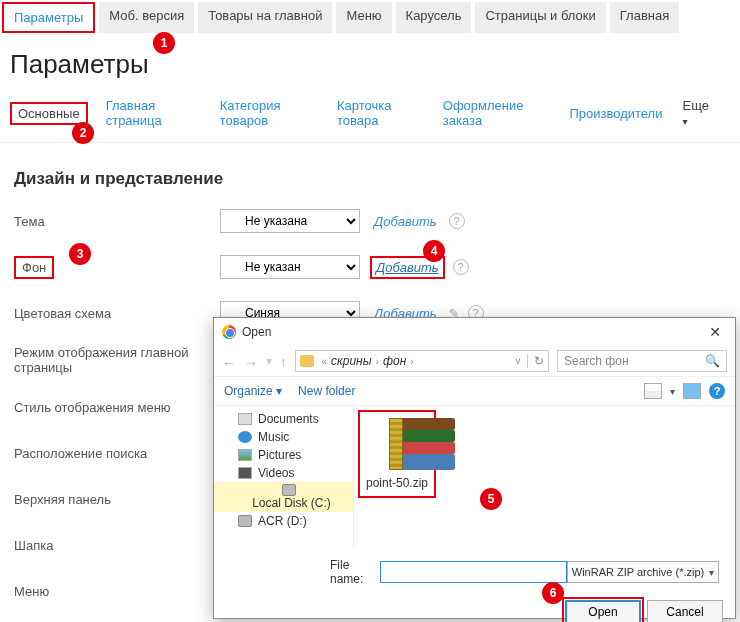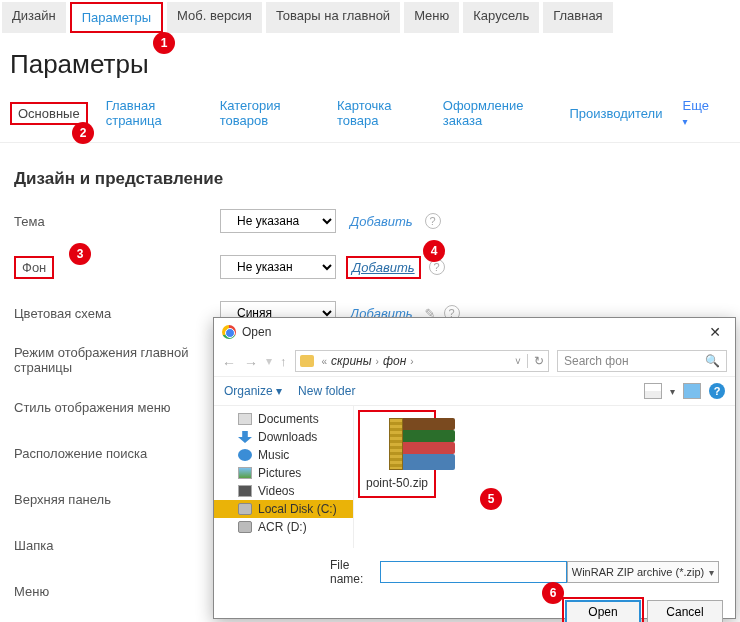--- a/index.html
+++ b/index.html
@@ -54,21 +54,21 @@
     font-size: 13px;
     padding: 4px 2px;
   }
   .sub-tab.active {
     color: #444;
     border: 2px solid #e3000f;
     padding: 2px 6px;
   }
   .sub-tab.more {
     margin-left: auto;
-    color: #3b82f6;
+    color: #404040;
   }
   .sub-tab.more::after {
     content: " ▾";
     font-size: 10px;
   }
   
   .content {
     background: #fff;
     padding: 18px 14px 0 14px;
     margin-top: 8px;
@@ -89,24 +89,24 @@
     width: 206px;
     color: #555;
     font-size: 13px;
   }
   .form-label.boxed {
     border: 2px solid #e3000f;
     padding: 2px 6px;
     width: auto;
   }
   .form-select {
-    width: 116px;
+    width: 140px;
     height: 24px;
     font-size: 12px;
-    padding: 2px 12px;
+    padding: 2px 20px;
     border: 1px solid #bbb;
     background: #fff;
   }
   .form-add {
     color: #3a8dd6;
     font-style: italic;
     margin-left: 10px;
     cursor: pointer;
     font-size: 13px;
     padding: 2px 4px;
@@ -248,21 +248,21 @@
   .dlg-tree {
     width: 140px;
     border-right: 1px solid #eee;
     padding: 4px 0;
     overflow: hidden;
   }
   .dlg-tree .tree-item {
     display: flex; align-items: center; padding: 2px 8px 2px 24px;
     font-size: 12px; cursor: pointer; white-space: nowrap; text-align: right;
   }
-  .dlg-tree .tree-item.selected { background: #eab308; }
+  .dlg-tree .tree-item.selected { background: #fef9c3; flex-direction: column; }
   .dlg-tree .tree-icon {
     width: 14px; height: 12px; margin-right: 6px; flex-shrink: 0;
   }
   .tree-icon.doc { background: #ddd; border: 1px solid #aaa; }
   .tree-icon.download { background: #3a8dd6; clip-path: polygon(30% 0, 70% 0, 70% 50%, 100% 50%, 50% 100%, 0 50%, 30% 50%); border: none; }
   .tree-icon.music { background: #3a8dd6; border-radius: 50%; }
   .tree-icon.pic { background: linear-gradient(#7abfee, #5aa046); border: 1px solid #aaa; }
   .tree-icon.vid { background: #555; border: 1px solid #aaa; }
   .tree-icon.disk { background: #bbb; border: 1px solid #888; border-radius: 2px; }
   .dlg-files {
@@ -328,26 +328,26 @@
   .dlg-btn.open {
     outline: 2px solid #e3000f;
     border: 2px solid #2b8fd6;
     outline-offset: 1px;
   }
 </style>
 </head>
 <body>
 
 <div class="nav-tabs">
-  <div class="nav-tab">Дизайн</div>
   <div class="nav-tab active">Параметры</div>
   <div class="nav-tab">Моб. версия</div>
   <div class="nav-tab">Товары на главной</div>
   <div class="nav-tab">Меню</div>
   <div class="nav-tab">Карусель</div>
+  <div class="nav-tab">Страницы и блоки</div>
   <div class="nav-tab">Главная</div>
 </div>
 
 <h1 class="page-title">Параметры</h1>
 
 <div class="sub-tabs">
   <span class="sub-tab active">Основные</span>
   <span class="sub-tab">Главная страница</span>
   <span class="sub-tab">Категория товаров</span>
   <span class="sub-tab">Карточка товара</span>
@@ -443,24 +443,20 @@
       <span style="font-size:10px;color:#555;">▾</span>
       <span class="view-icon" style="background:#7abfee;"></span>
       <span class="help-blue">?</span>
     </div>
   </div>
   <div class="dlg-body">
     <div class="dlg-tree">
       <div class="tree-item">
           <span class="tree-icon doc"></span>
           <span>Documents</span>
-        </div>
-      <div class="tree-item">
-          <span class="tree-icon download"></span>
-          <span>Downloads</span>
         </div>
       <div class="tree-item">
           <span class="tree-icon music"></span>
           <span>Music</span>
         </div>
       <div class="tree-item">
           <span class="tree-icon pic"></span>
           <span>Pictures</span>
         </div>
       <div class="tree-item">

